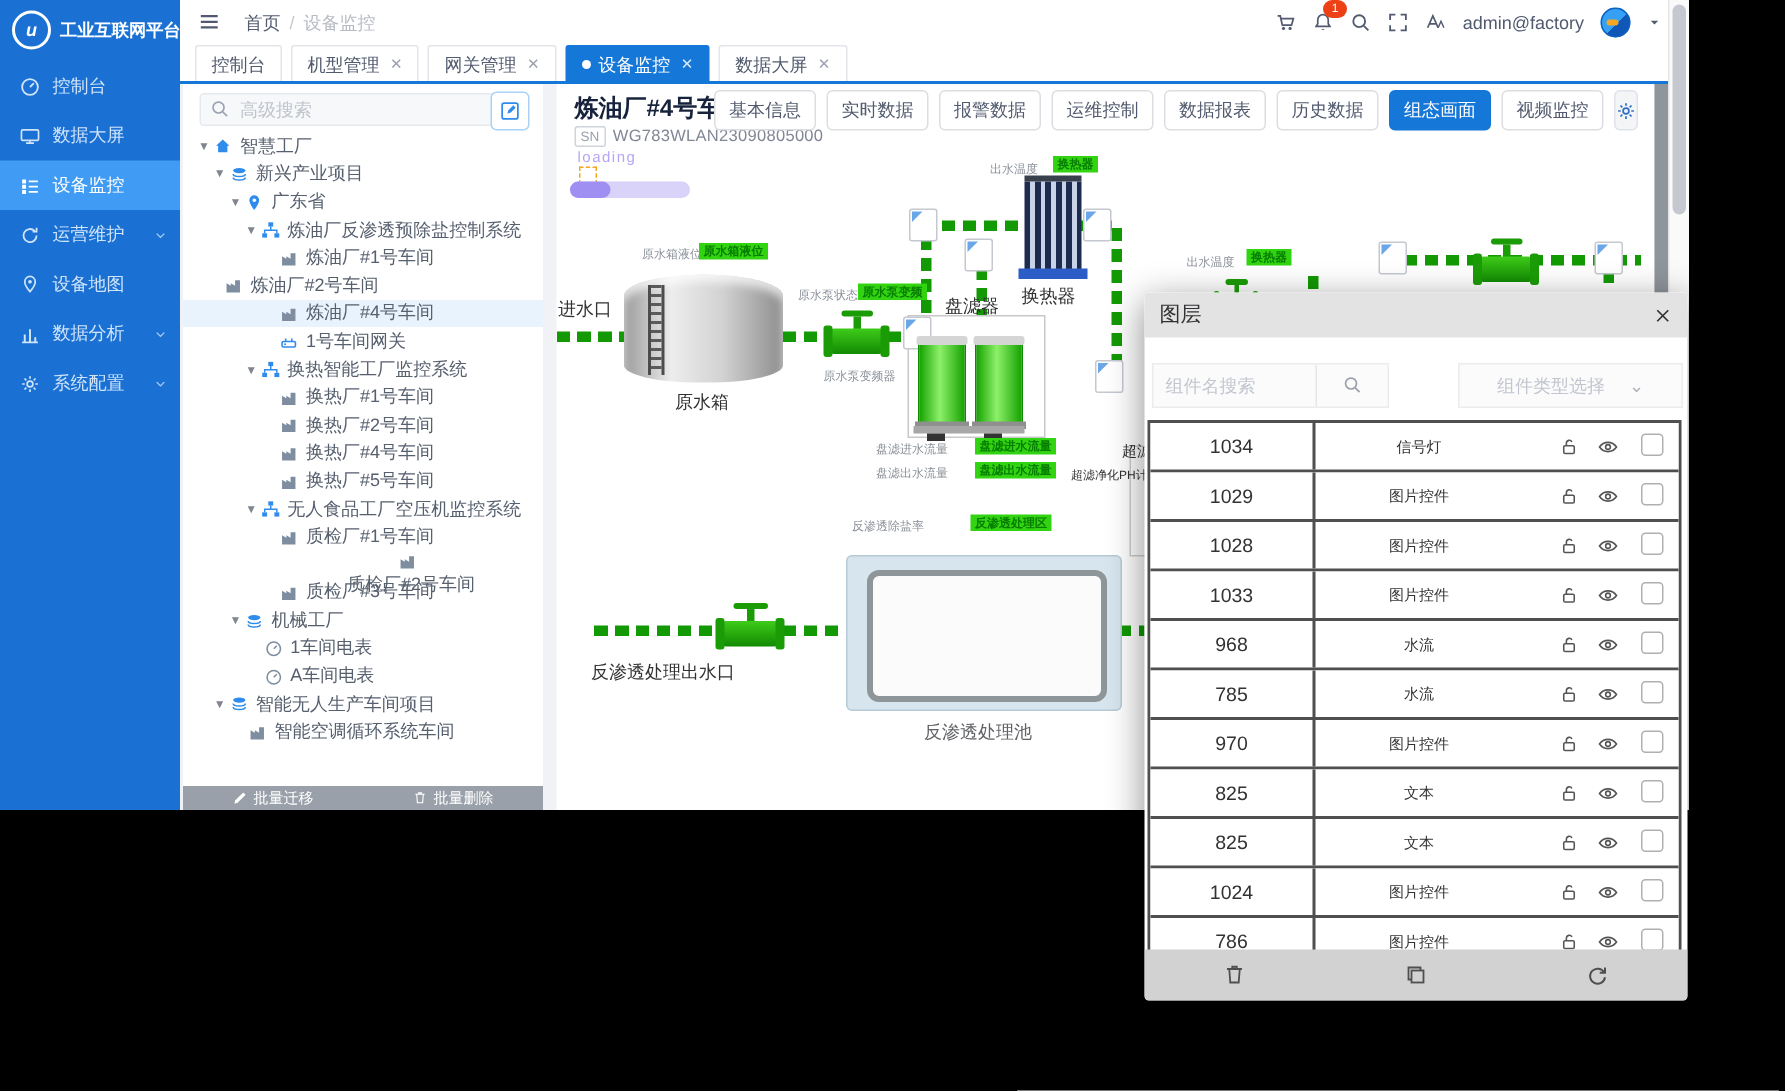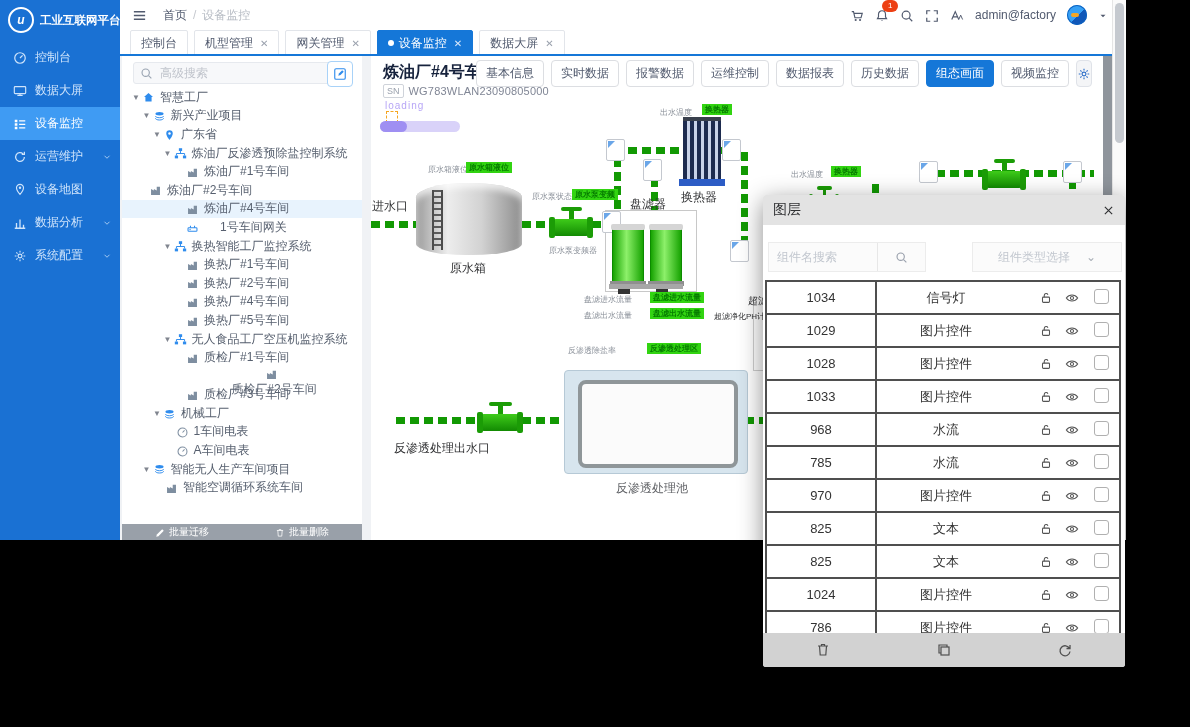--- a/index.html
+++ b/index.html
@@ -147,21 +147,21 @@
   #lg-search .sbtn{flex:1;border-left:1px solid #e7e7e7;display:flex;align-items:center;justify-content:center;color:#9aa1ad;cursor:pointer}
   #lg-select{position:absolute;left:209px;top:17px;width:150px;height:30px;background:#fbfbfb;border:1px solid #ececec;
       display:flex;align-items:center;padding:0 25px;box-sizing:border-box;font-size:12px;color:#c2c7cf;cursor:pointer}
   #lg-select .chev{margin-left:auto;color:#aab0b8}
   #lg-table{position:absolute;left:2px;top:55px;width:356px;border:2px solid #4f4f4f;box-sizing:border-box}
   .lrow{position:relative;height:31px;border-bottom:2px solid #4f4f4f;background:#fff}
   .lrow:last-child{border-bottom:0}
   .lid{position:absolute;left:0;top:0;width:108px;height:100%;border-right:2px solid #4f4f4f;
       display:flex;align-items:center;justify-content:center;font-size:13px;color:#333}
   .lname{position:absolute;left:110px;right:104px;top:0;height:100%;display:flex;align-items:center;justify-content:center;
-      font-size:13px;color:#333}
+      font-size:10px;color:#333}
   .licn{position:absolute;top:0;height:100%;display:flex;align-items:center;color:#555;cursor:pointer}
   .licn svg{width:14px;height:14px}
   .lk{right:66px}.ey{right:40px}
   .cb{position:absolute;right:10px;top:7px;width:15px;height:15px;border:1.5px solid #b0b0b0;border-radius:3px;
       background:#fff;box-sizing:border-box;cursor:pointer}
   #lg-foot{position:absolute;left:0;bottom:0;width:100%;height:34px;background:#d2d2d2;
       display:flex;align-items:center;justify-content:space-around}
   #lg-foot .fic{color:#4f4f4f;cursor:pointer;display:flex}
   #lg-foot svg{width:16px;height:16px}
 </style>
@@ -360,21 +360,21 @@
               <path d="M2.5 13.5V6l3.5 2V6l3.5 2V3.5h4v10z" fill="currentColor"></path>
             </svg></span>
           <span>炼油厂#2号车间</span>
         </div>
         <div class="titem selected" style="padding-left: 64px;">
           <span class="tico-gray"><svg class="ic" viewBox="0 0 16 16">
               <path d="M2.5 13.5V6l3.5 2V6l3.5 2V3.5h4v10z" fill="currentColor"></path>
             </svg></span>
           <span>炼油厂#4号车间</span>
         </div>
-        <div class="titem" style="padding-left: 64px; gap: 16px;">
+        <div class="titem" style="padding-left: 64px;">
           <span class="tico-blue"><svg class="ic" viewBox="0 0 16 16">
               <rect x="2.5" y="7" width="11" height="4.5" rx="1" fill="none" stroke="currentColor" stroke-width="1.3"></rect>
               <path d="M5.5 7V4.5M10.5 7V4.5" stroke="currentColor" stroke-width="1.3"></path>
               <circle cx="5" cy="9.2" r=".8" fill="currentColor"></circle>
             </svg></span>
           <span>1号车间网关</span>
         </div>
         <div class="titem" style="padding-left: 41.5px;">
           <span class="caret">▼</span>
           <span class="tico-blue"><svg class="ic" viewBox="0 0 16 16">

